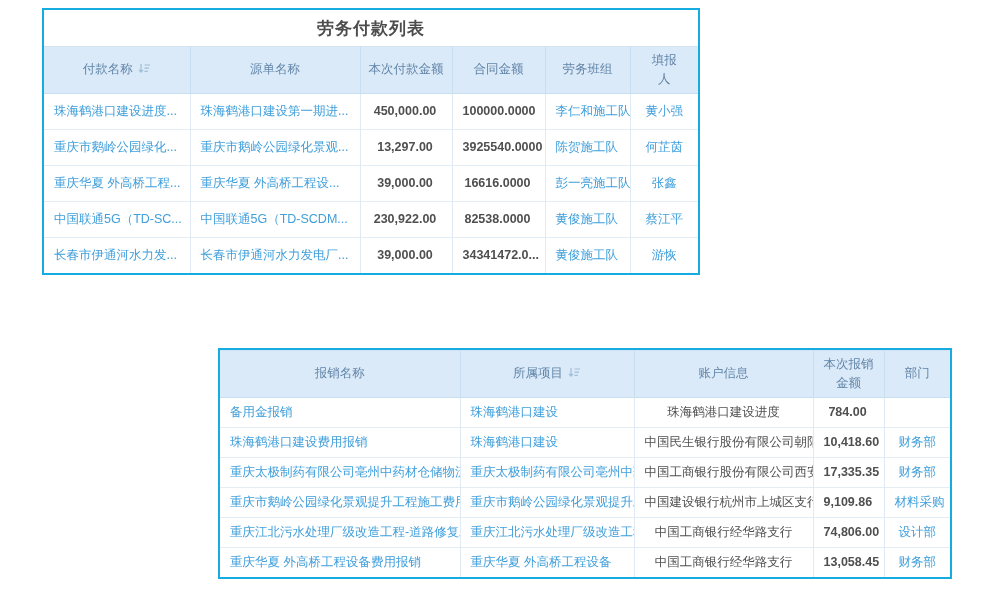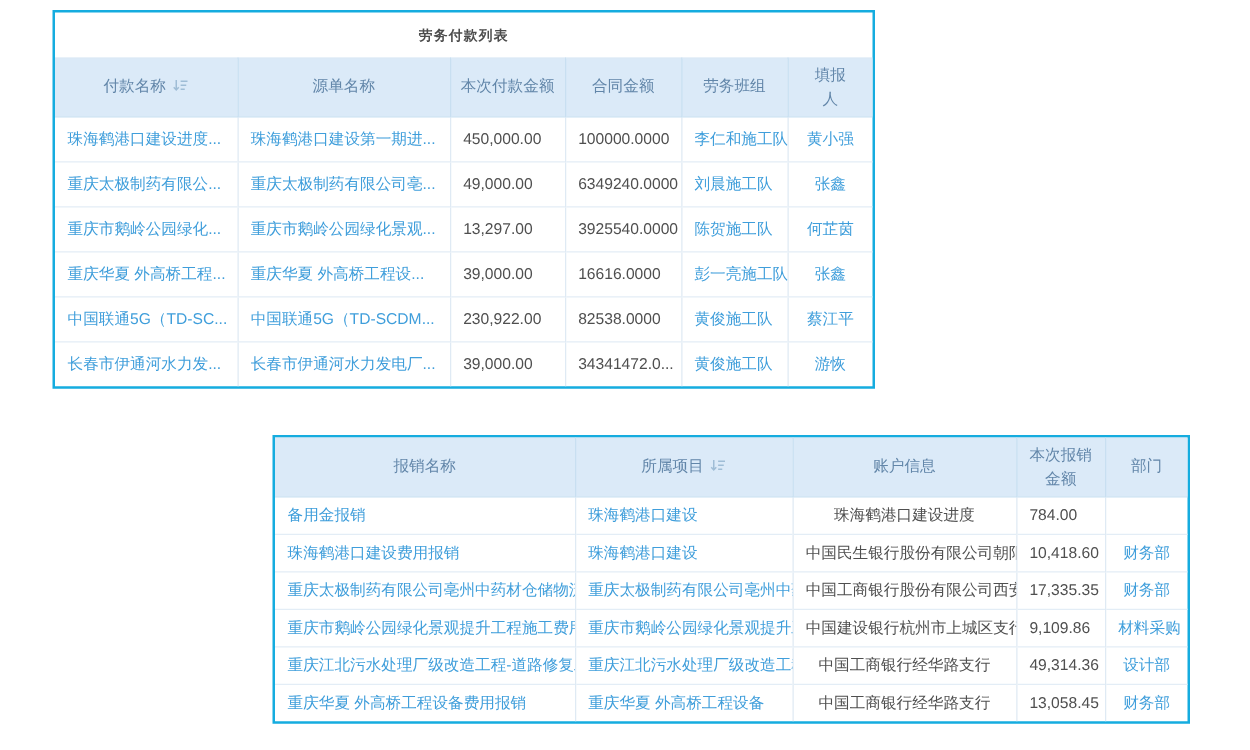--- a/index.html
+++ b/index.html
@@ -10,21 +10,21 @@
     position:relative;
     overflow:hidden;
   }
   .panel {
     position:absolute;
     background:#ffffff;
     border:2px solid #15acdf;
   }
   .panel-title {
     display:flex; align-items:center; justify-content:center;
-    font-size:11px; font-weight:bold; color:#4c4c4c;
+    font-size:17px; font-weight:bold; color:#4c4c4c;
     letter-spacing:1px;
   }
   table { width:100%; border-collapse:collapse; table-layout:fixed; }
   thead th {
     background:#dbeaf8;
     color:#6286a9;
     font-weight:normal;
     font-size:12.5px;
     text-align:center;
     vertical-align:middle;
@@ -41,21 +41,21 @@
     color:#4f4f4f;
     vertical-align:middle;
     border-top:1px solid #e3edf6;
     border-left:1px solid #dfeaf4;
     padding:0 10px;
     white-space:nowrap;
     overflow:hidden;
   }
   tbody td:first-child { border-left:none; }
   .link { color:#3f9edb; cursor:pointer; }
-  .num { text-align:left; padding-right:12px; }
+  .num { text-align:center; padding-right:12px;font-weight:bold; }
   .center { text-align:center; }
   .sort-icon { margin-left:5px; vertical-align:-1px; }
 </style>
 </head>
 <body>
 
 <div class="panel" style="left:42px; top:8px; width:658px;">
   <div class="panel-title" style="height:36px;">劳务付款列表</div>
   <table>
     <colgroup>
@@ -82,28 +82,20 @@
       </tr>
     </thead>
     <tbody>
       <tr style="height:36px;">
         <td class="link">珠海鹤港口建设进度...</td>
         <td class="link">珠海鹤港口建设第一期进...</td>
         <td class="num">450,000.00</td>
         <td class="num">100000.0000</td>
         <td class="link">李仁和施工队</td>
         <td class="link center">黄小强</td>
-      </tr>
-      <tr style="height:36px;">
-        <td class="link">重庆太极制药有限公...</td>
-        <td class="link">重庆太极制药有限公司亳...</td>
-        <td class="num">49,000.00</td>
-        <td class="num">6349240.0000</td>
-        <td class="link">刘晨施工队</td>
-        <td class="link center">张鑫</td>
       </tr>
       <tr style="height:36px;">
         <td class="link">重庆市鹅岭公园绿化...</td>
         <td class="link">重庆市鹅岭公园绿化景观...</td>
         <td class="num">13,297.00</td>
         <td class="num">3925540.0000</td>
         <td class="link">陈贺施工队</td>
         <td class="link center">何芷茵</td>
       </tr>
       <tr style="height:36px;">
@@ -183,21 +175,21 @@
         <td class="link">重庆市鹅岭公园绿化景观提升工程施工费用报销</td>
         <td class="link">重庆市鹅岭公园绿化景观提升工...</td>
         <td class="center">中国建设银行杭州市上城区支行</td>
         <td class="num">9,109.86</td>
         <td class="link center">材料采购</td>
       </tr>
       <tr style="height:30px;">
         <td class="link">重庆江北污水处理厂级改造工程-道路修复工程费...</td>
         <td class="link">重庆江北污水处理厂级改造工程...</td>
         <td class="center">中国工商银行经华路支行</td>
-        <td class="num">49,314.36</td>
+        <td class="num">74,806.00</td>
         <td class="link center">设计部</td>
       </tr>
       <tr style="height:30px;">
         <td class="link">重庆华夏 外高桥工程设备费用报销</td>
         <td class="link">重庆华夏 外高桥工程设备</td>
         <td class="center">中国工商银行经华路支行</td>
         <td class="num">13,058.45</td>
         <td class="link center">财务部</td>
       </tr>
     </tbody>

